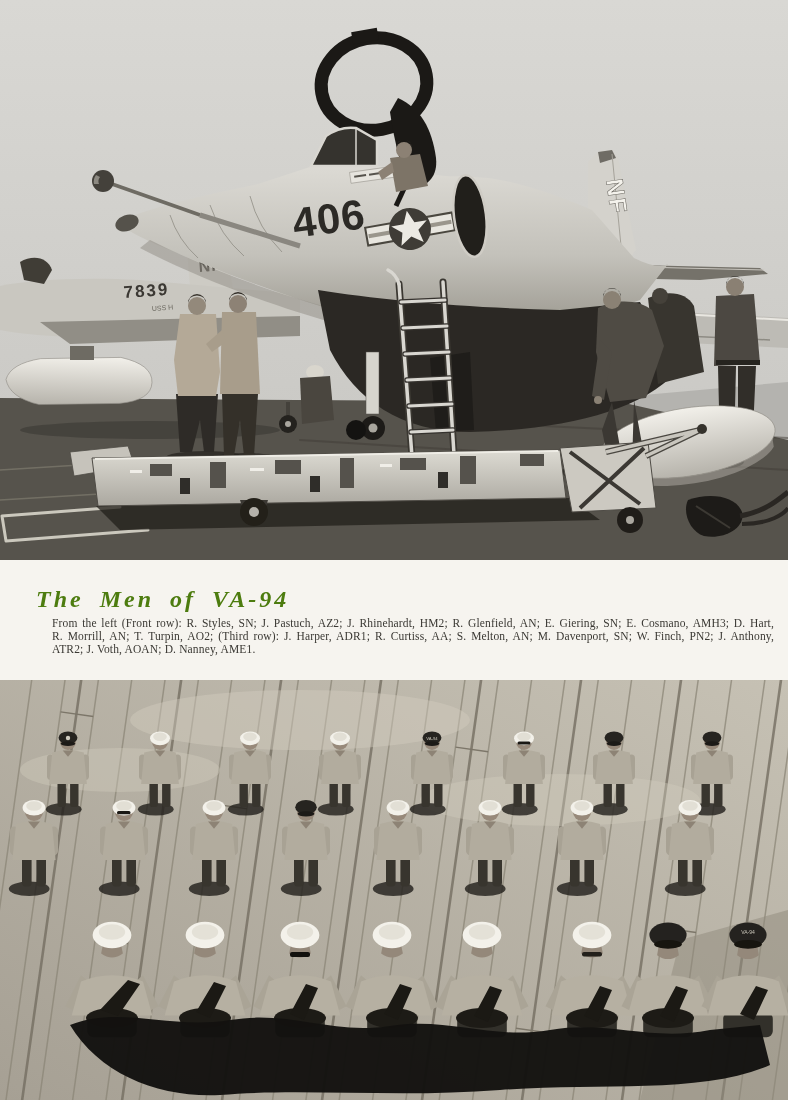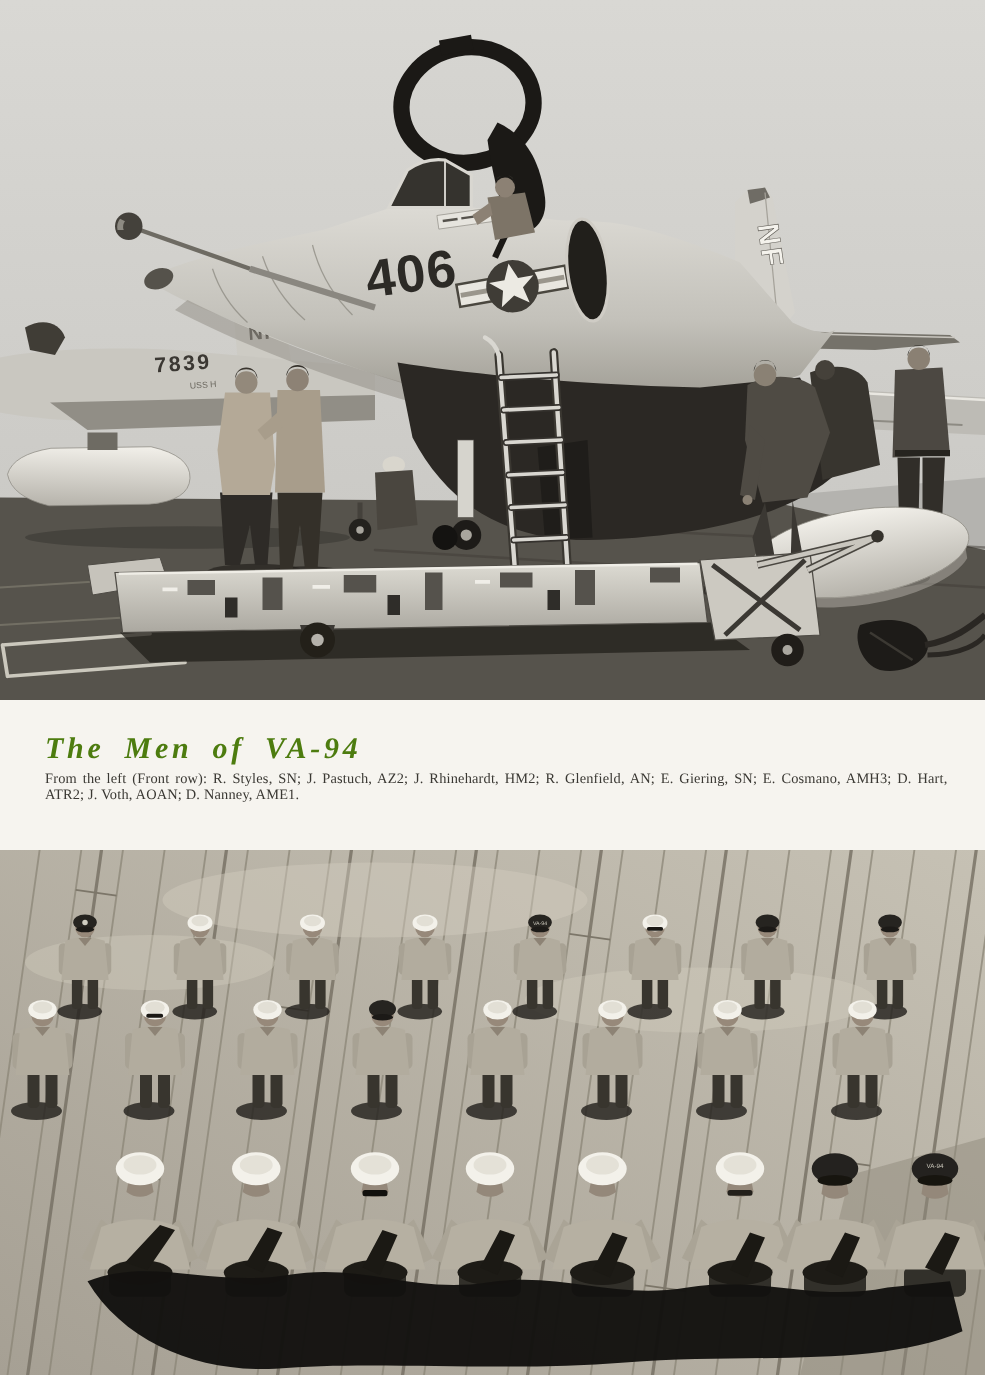--- a/index.html
+++ b/index.html
@@ -11,21 +11,21 @@
   .photo{position:absolute;left:0;margin:0;display:block;}
   .photo svg{display:block;}
   #photo-top{top:0;width:788px;height:560px;}
   #photo-bottom{top:680px;width:788px;height:420px;}
   #page-title{
     position:absolute;left:36px;top:586px;margin:0;
     font-size:24px;font-weight:bold;font-style:italic;
     letter-spacing:3px;word-spacing:7px;color:#4d7c0f;
   }
   #caption{
-    position:absolute;left:36px;top:617px;width:722px;
+    position:absolute;left:52px;top:617px;width:722px;
     font-size:11.5px;line-height:13.2px;color:#3a3833;
     letter-spacing:0.15px;
   }
   .cap-line{margin:0;}
   .cap-line.j{text-align:justify;text-align-last:justify;}
   svg text{user-select:none;}
 </style>
 </head>
 <body>
 
@@ -240,20 +240,21 @@
     <path d="M606,452 L700,430 M646,456 L700,430" stroke="#4a4741" stroke-width="6" fill="none"></path>
     <path d="M606,452 L700,430 M646,456 L700,430" stroke="#c9c6be" stroke-width="3.5" fill="none"></path>
     <circle cx="702" cy="429" r="5" fill="#35322c"></circle>
   </g>
 </svg>
 </figure>
 
 <h1 id="page-title">The Men of VA-94</h1>
 <div id="caption">
   <p class="cap-line j">From the left (Front row): R. Styles, SN; J. Pastuch, AZ2; J. Rhinehardt, HM2; R. Glenfield, AN; E. Giering, SN; E. Cosmano, AMH3; D. Hart,</p>
+  <p class="cap-line j">R. Morrill, AN; T. Turpin, AO2; (Third row): J. Harper, ADR1; R. Curtiss, AA; S. Melton, AN; M. Davenport, SN; W. Finch, PN2; J. Anthony,</p>
   <p class="cap-line">ATR2; J. Voth, AOAN; D. Nanney, AME1.</p>
 </div>
 
 <figure class="photo" id="photo-bottom">
 <svg width="788" height="420" viewBox="0 0 788 420">
   <defs>
     <linearGradient id="woodG" x1="1" y1="0" x2="0" y2="1">
       <stop offset="0" stop-color="#c6c1b4"></stop>
           <stop offset="1" stop-color="#a6a094"></stop>
     </linearGradient>

